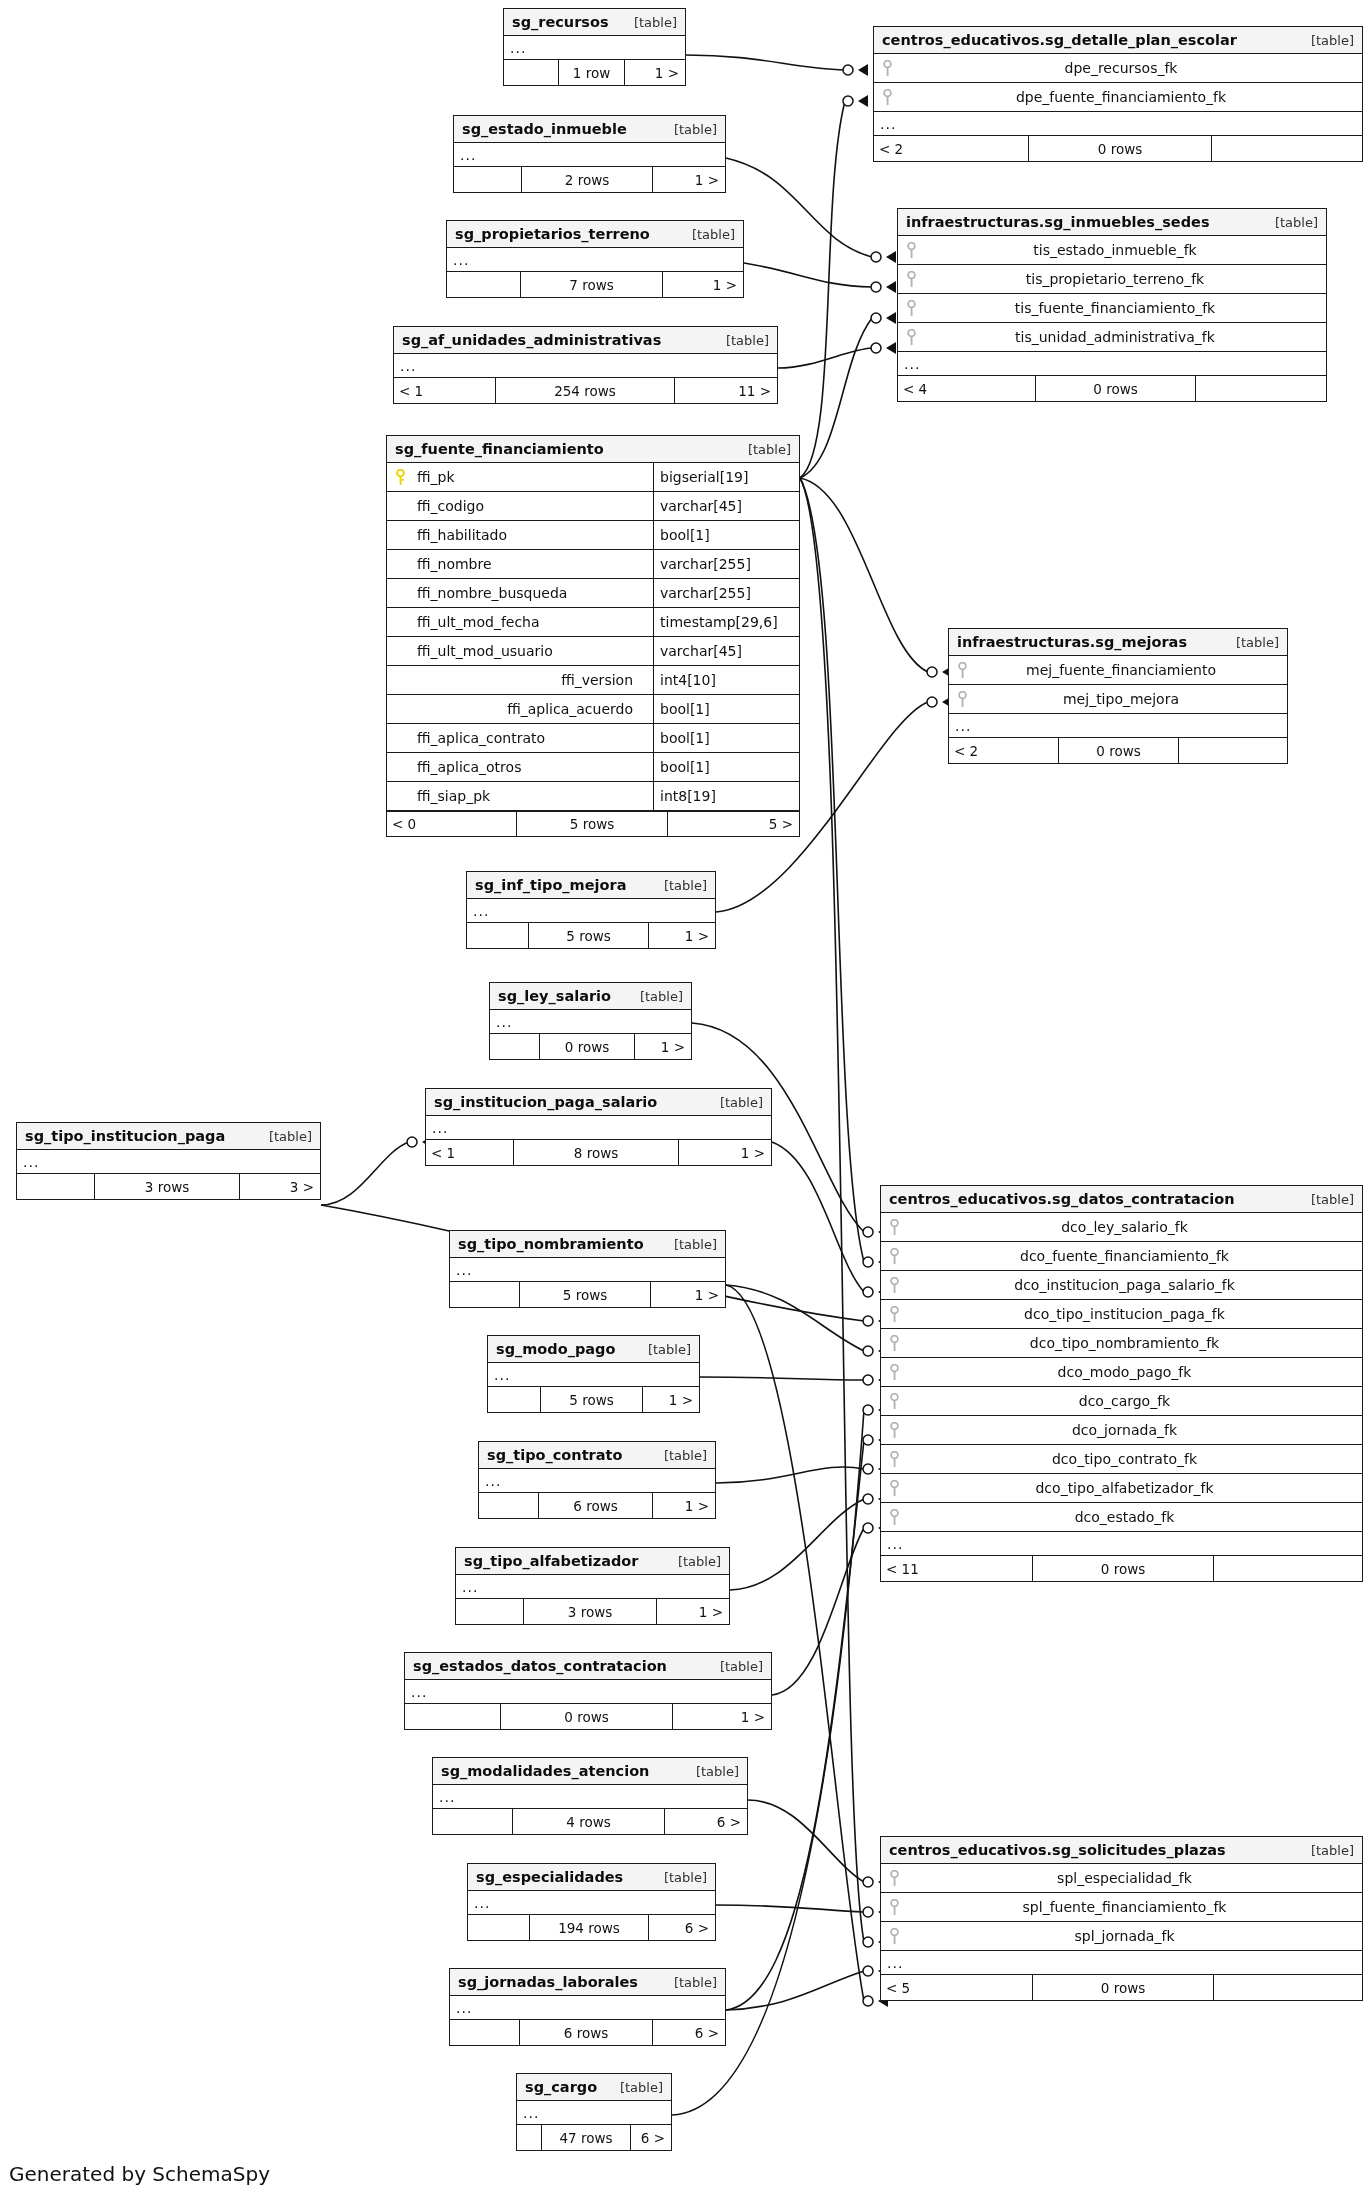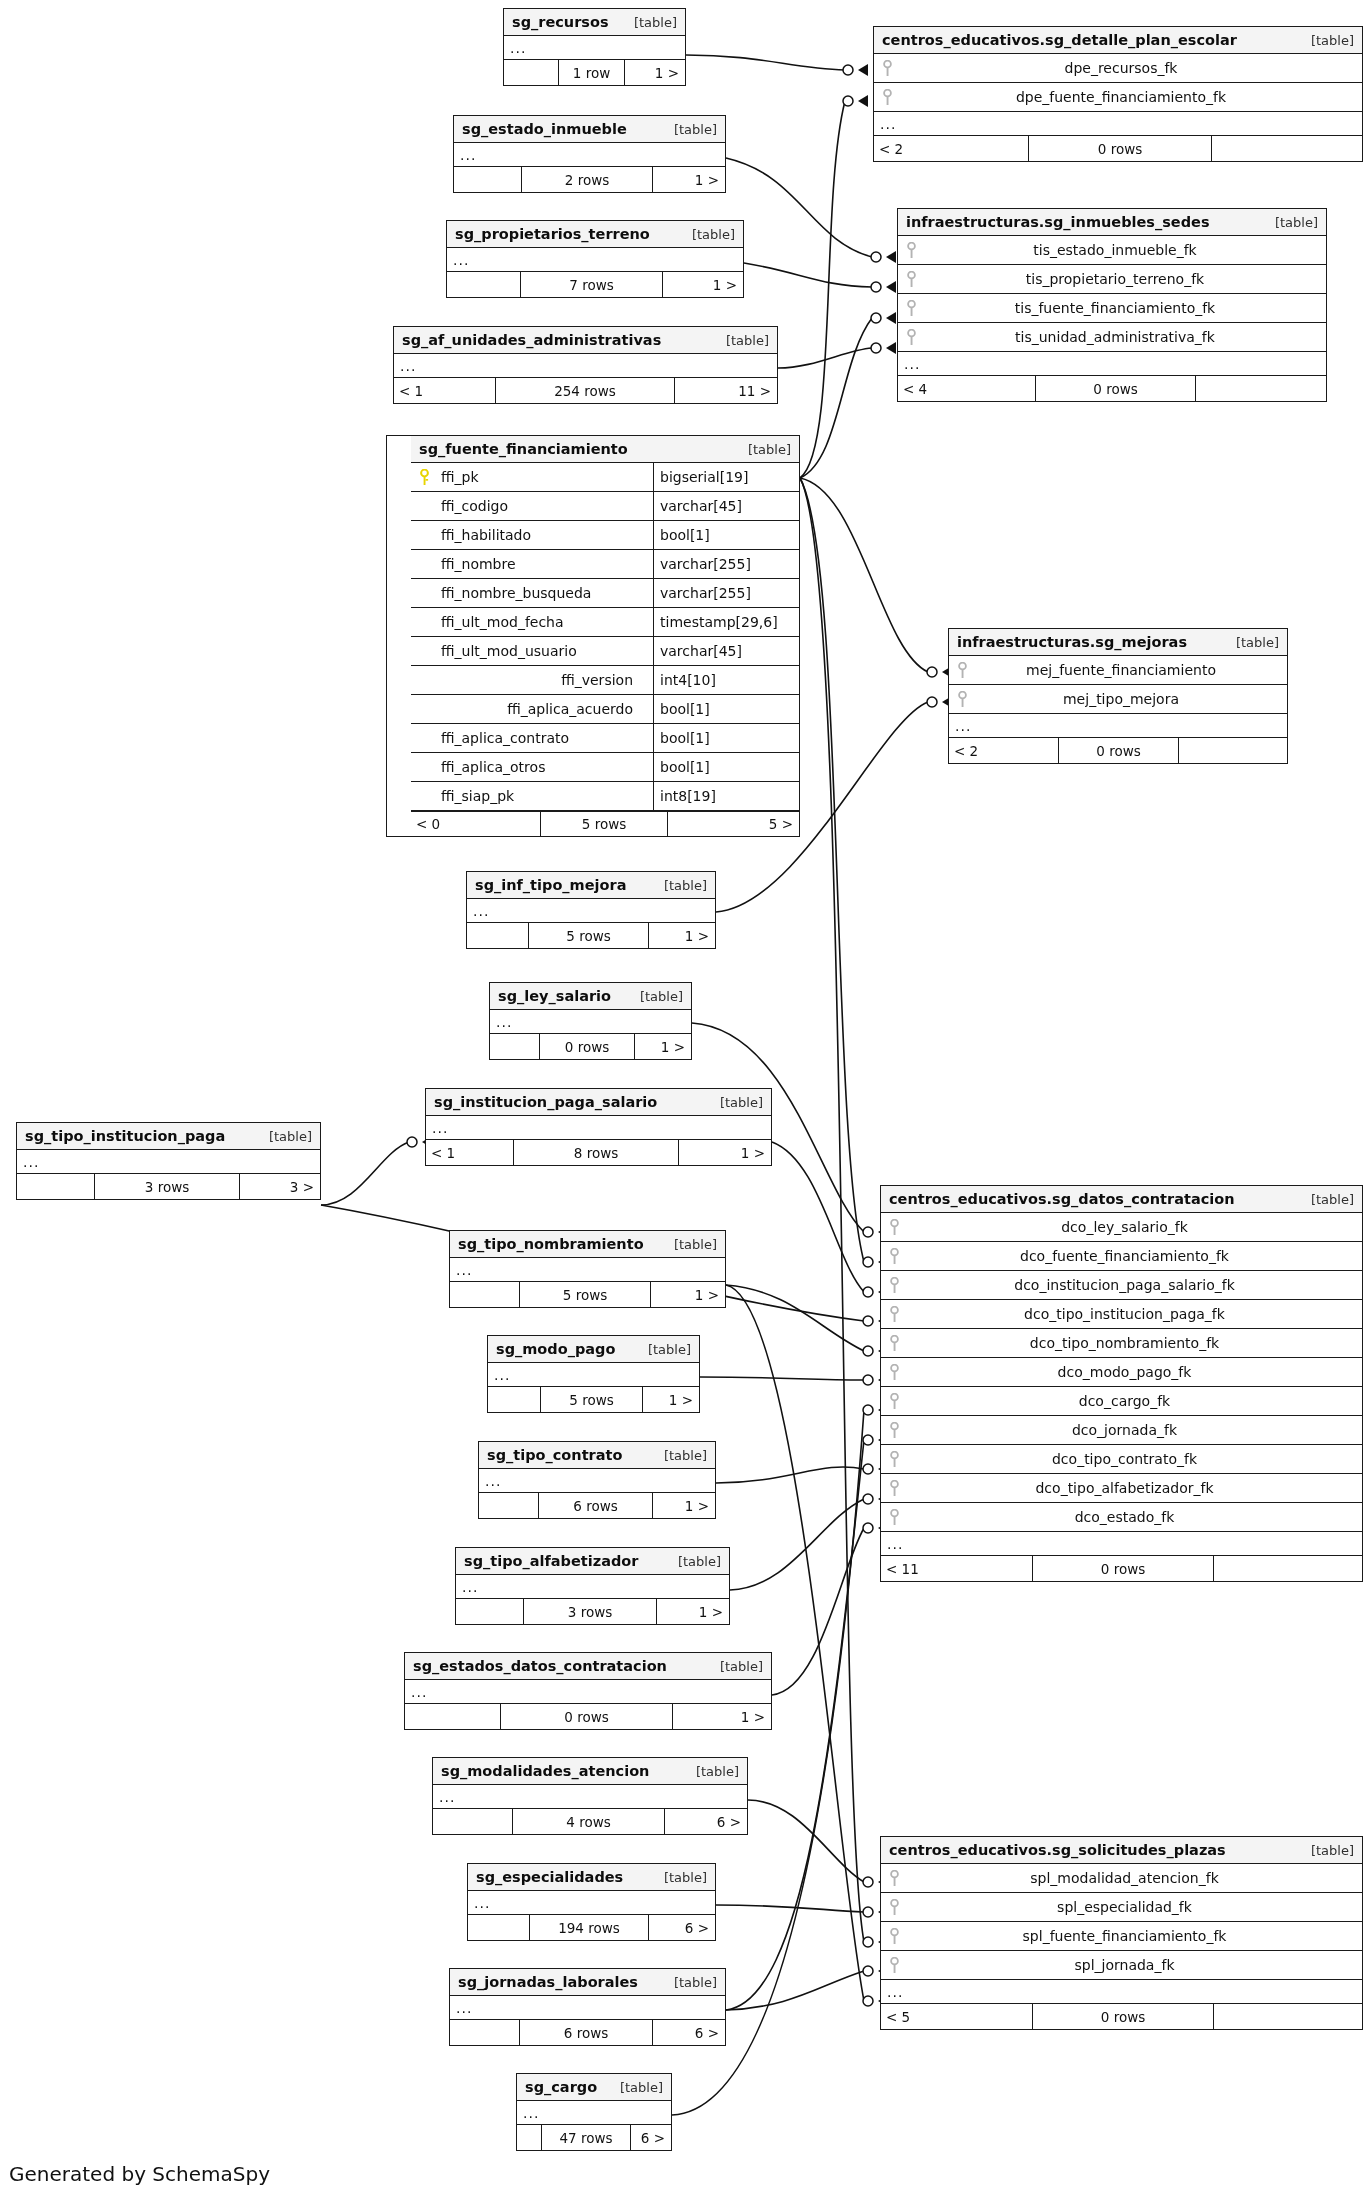--- a/index.html
+++ b/index.html
@@ -274,21 +274,21 @@
       <span class="ttag">[table]</span>
     </div>
     <div class="ellipsis">...</div>
     <div class="foot">
       <div class="f-left" style="width:102px">&lt; 1</div>
       <div class="f-mid" style="flex:1">254 rows</div>
       <div class="f-right" style="width:102px">11 &gt;</div>
     </div>
   </div>
 
-  <div class="tbl" id="t-sg_fuente_financiamiento" style="left:386px;top:435px;width:414px;padding-left:24px;">
+  <div class="tbl" id="t-sg_fuente_financiamiento" style="left:386px;top:435px;width:414px;">
     <div class="thead">
       <span class="tname">sg_fuente_financiamiento</span>
       <span class="ttag">[table]</span>
     </div>
     <div class="row">
       <span class="keycell">
         <svg class="pk-ico" viewBox="0 0 11 17">
             <circle cx="5.5" cy="4" r="3.4" fill="none" stroke="#e8d400" stroke-width="2"></circle>
             <rect x="4.6" y="7" width="1.9" height="9" fill="#e8d400"></rect>
             <rect x="6.5" y="10" width="2.6" height="1.7" fill="#e8d400"></rect>
@@ -663,29 +663,20 @@
       <span class="tname">centros_educativos.sg_solicitudes_plazas</span>
       <span class="ttag">[table]</span>
     </div>
     <div class="row">
         <span class="keycell">
           <svg class="fk-ico" viewBox="0 0 11 17">
             <circle cx="5.5" cy="4" r="3.4" fill="none" stroke="#b3b3b3" stroke-width="1.8"></circle>
             <rect x="4.6" y="7" width="1.9" height="9" fill="#b3b3b3"></rect>
           </svg>
         </span>
-        <span class="colname">spl_modalidad_atencion_fk</span>
-      </div>
-    <div class="row">
-        <span class="keycell">
-          <svg class="fk-ico" viewBox="0 0 11 17">
-            <circle cx="5.5" cy="4" r="3.4" fill="none" stroke="#b3b3b3" stroke-width="1.8"></circle>
-            <rect x="4.6" y="7" width="1.9" height="9" fill="#b3b3b3"></rect>
-          </svg>
-        </span>
         <span class="colname">spl_especialidad_fk</span>
       </div>
     <div class="row">
         <span class="keycell">
           <svg class="fk-ico" viewBox="0 0 11 17">
             <circle cx="5.5" cy="4" r="3.4" fill="none" stroke="#b3b3b3" stroke-width="1.8"></circle>
             <rect x="4.6" y="7" width="1.9" height="9" fill="#b3b3b3"></rect>
           </svg>
         </span>
         <span class="colname">spl_fuente_financiamiento_fk</span>

